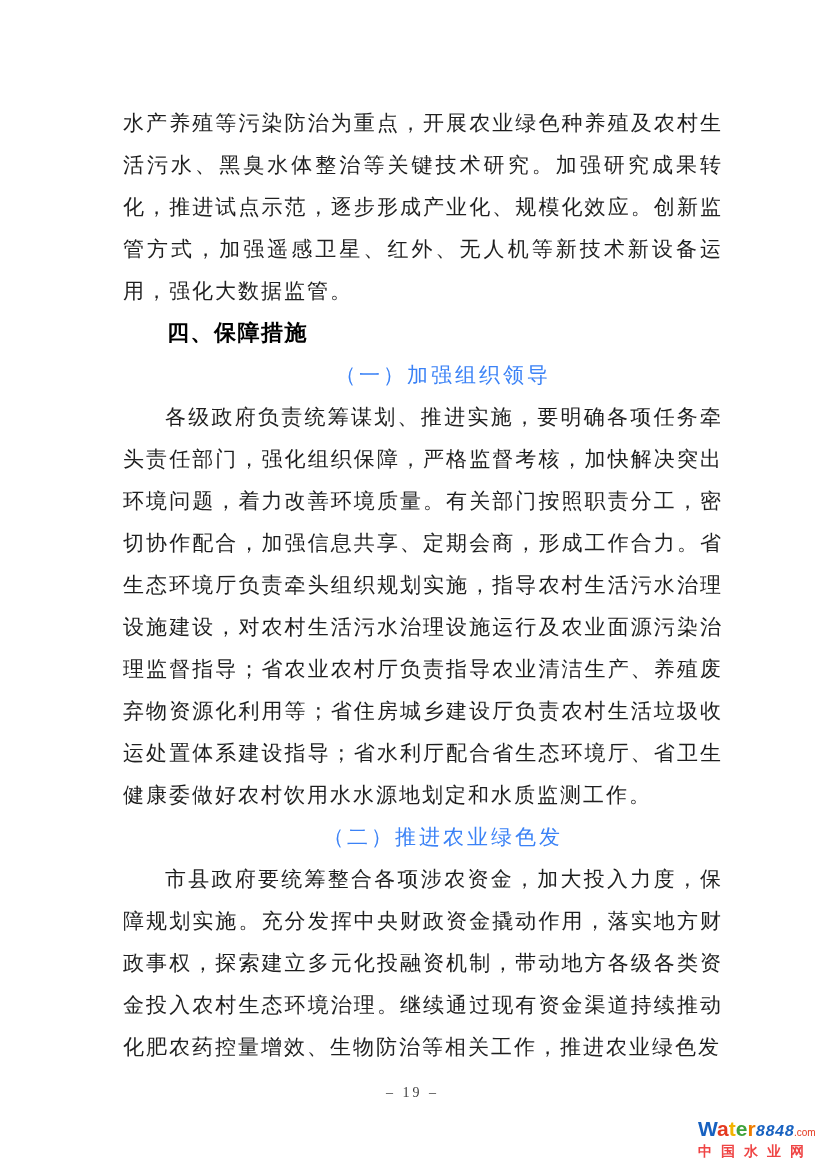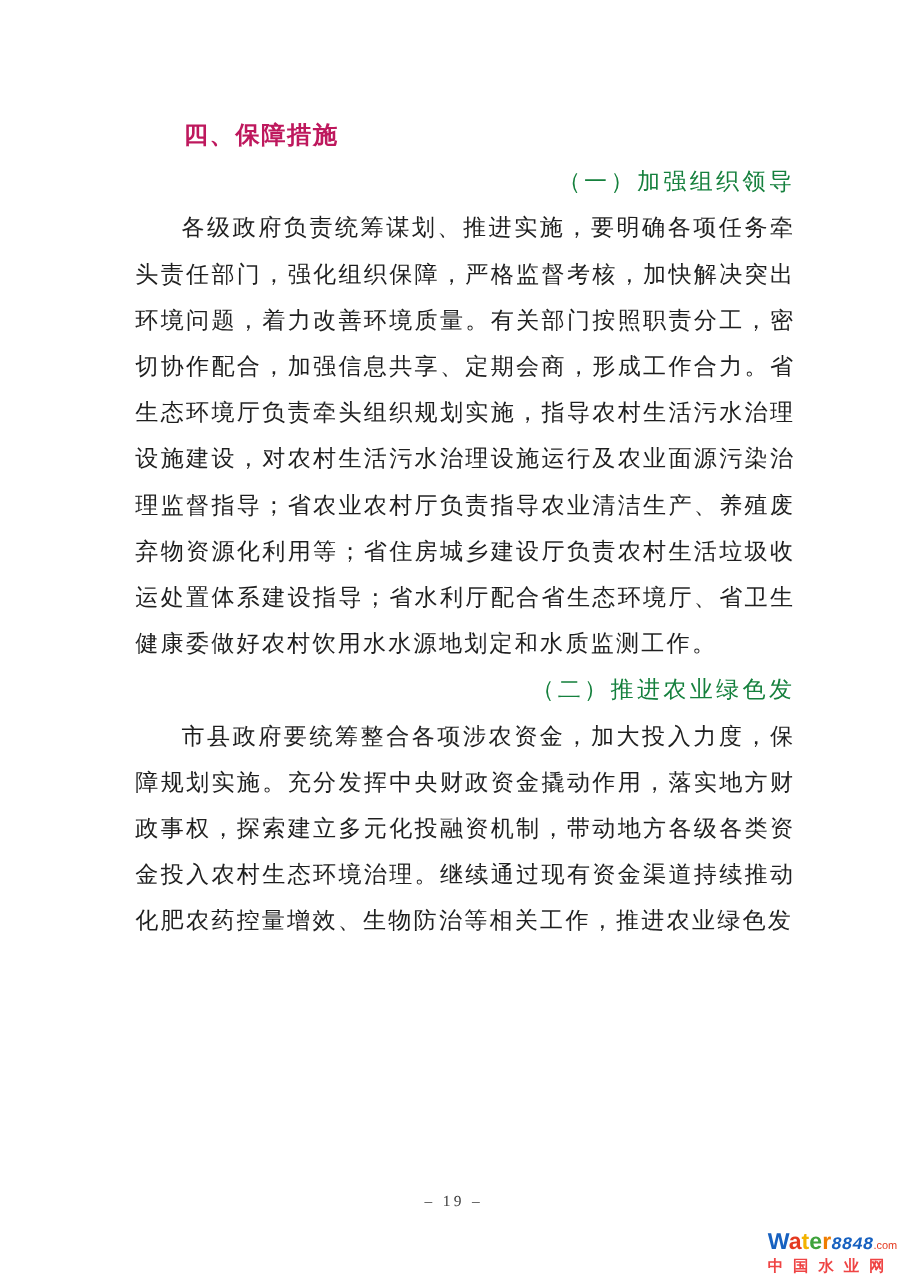--- a/index.html
+++ b/index.html
@@ -37,32 +37,32 @@
   h2.chapter {
     margin: 0;
     padding: 0;
     font-family: "Liberation Sans", "DejaVu Sans", sans-serif;
     font-weight: bold;
     font-size: 22px;
     line-height: 42px;
     letter-spacing: 1.5px;
     text-indent: 44px;
     text-align: left;
-    color: #be185d;
+    color: #000000;
   }
   h3.subsection {
     margin: 0;
     padding: 0;
     font-weight: normal;
     font-size: 21px;
     line-height: 42px;
     letter-spacing: 3px;
     text-indent: 40px;
-    text-align: right;
-    color: #15803d;
+    text-align: center;
+    color: #3b82f6;
   }
   .footer {
     position: absolute;
     left: 0;
     right: 1px;
     top: 1083px;
     text-align: center;
     font-size: 14px;
     line-height: 20px;
     letter-spacing: 3px;
@@ -102,20 +102,21 @@
     letter-spacing: 9px;
     white-space: nowrap;
   }
 </style>
 </head>
 <body>
 
 <div class="page">
 
   <div class="content">
+    <p class="body">水产养殖等污染防治为重点，开展农业绿色种养殖及农村生活污水、黑臭水体整治等关键技术研究。加强研究成果转化，推进试点示范，逐步形成产业化、规模化效应。创新监管方式，加强遥感卫星、红外、无人机等新技术新设备运用，强化大数据监管。</p>
 
     <h2 class="chapter">四、保障措施</h2>
 
     <h3 class="subsection">（一）加强组织领导</h3>
 
     <p class="body indent">各级政府负责统筹谋划、推进实施，要明确各项任务牵头责任部门，强化组织保障，严格监督考核，加快解决突出环境问题，着力改善环境质量。有关部门按照职责分工，密切协作配合，加强信息共享、定期会商，形成工作合力。省生态环境厅负责牵头组织规划实施，指导农村生活污水治理设施建设，对农村生活污水治理设施运行及农业面源污染治理监督指导；省农业农村厅负责指导农业清洁生产、养殖废弃物资源化利用等；省住房城乡建设厅负责农村生活垃圾收运处置体系建设指导；省水利厅配合省生态环境厅、省卫生健康委做好农村饮用水水源地划定和水质监测工作。</p>
 
     <h3 class="subsection">（二）推进农业绿色发</h3>
 
     <p class="body indent">市县政府要统筹整合各项涉农资金，加大投入力度，保障规划实施。充分发挥中央财政资金撬动作用，落实地方财政事权，探索建立多元化投融资机制，带动地方各级各类资金投入农村生态环境治理。继续通过现有资金渠道持续推动化肥农药控量增效、生物防治等相关工作，推进农业绿色发</p>

